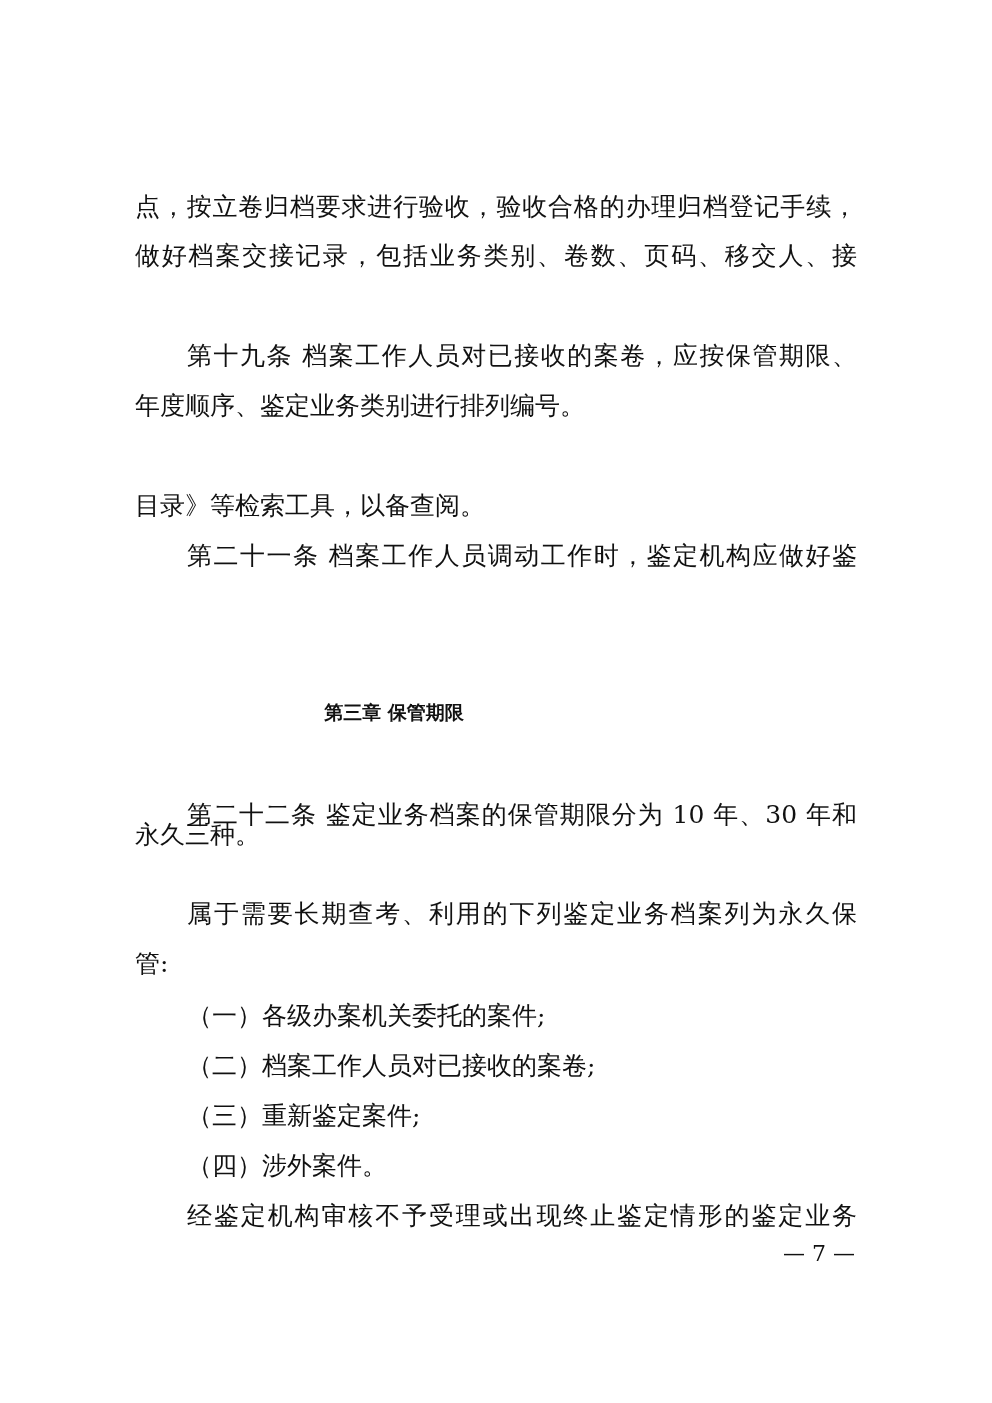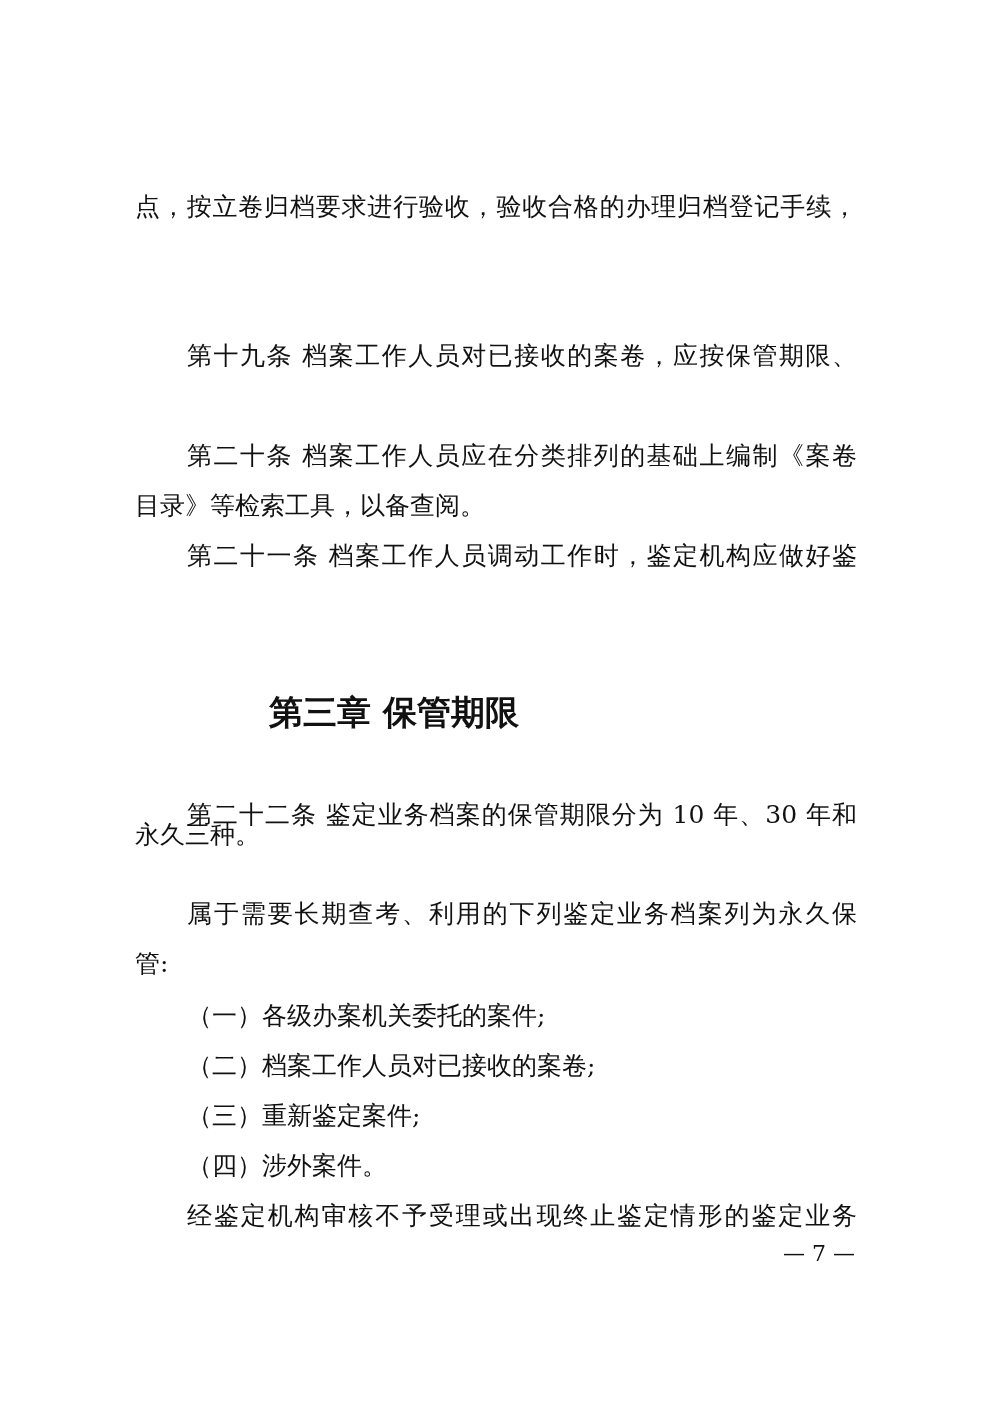--- a/index.html
+++ b/index.html
@@ -4,36 +4,37 @@
 <style>
   html, body { margin:0; padding:0; background:#ffffff; }
   body { width:992px; height:1403px; position:relative; overflow:hidden;
          font-family:"DejaVu Serif", "Liberation Serif", serif; color:#111; }
   .page { position:absolute; left:0; top:0; width:992px; height:1403px; background:#fff;padding-left:32px; }
   .line { position:absolute; left:135px; width:722px; height:34px; line-height:34px;
           font-size:25px; white-space:nowrap; }
   .full { text-align:justify; text-align-last:justify; }
   .indent { left:187px; width:670px; }
   .item { left:187px; }
-  .heading { position:absolute; left:0; width:788px; text-align:center; font-size:34px;
+  .heading { position:absolute; left:0; width:788px; text-align:center; font-size:19px;
              font-weight:bold; font-family:"DejaVu Sans", "Liberation Sans", sans-serif;
              line-height:34px; height:34px; }
   .pagenum { position:absolute; left:755px; width:100px; text-align:right; font-size:22px;
              line-height:28px; height:28px; white-space:nowrap; }
 </style>
 </head>
 <body>
 
 <div class="page">
 
   <div class="line full" style="top:190px">点，按立卷归档要求进行验收，验收合格的办理归档登记手续，</div>
+  <div class="line full" style="top:239px">做好档案交接记录，包括业务类别、卷数、页码、移交人、接</div>
 
   <div class="line full indent" style="top:339px">第十九条 档案工作人员对已接收的案卷，应按保管期限、</div>
+  <div class="line" style="top:389px">年度顺序、鉴定业务类别进行排列编号。</div>
 
-  <div class="line full indent" style="top:439px">第二十条 档案工作人员应在分类排列的基础上编制《案卷</div>
   <div class="line" style="top:489px">目录》等检索工具，以备查阅。</div>
 
   <div class="line full indent" style="top:539px">第二十一条 档案工作人员调动工作时，鉴定机构应做好鉴</div>
 
   <div class="heading" style="top:695px">第三章 保管期限</div>
 
   <div class="line full indent" style="top:798px">第二十二条 鉴定业务档案的保管期限分为 10 年、30 年和</div>
   <div class="line" style="top:818px">永久三种。</div>
 
   <div class="line full indent" style="top:897px">属于需要长期查考、利用的下列鉴定业务档案列为永久保</div>

